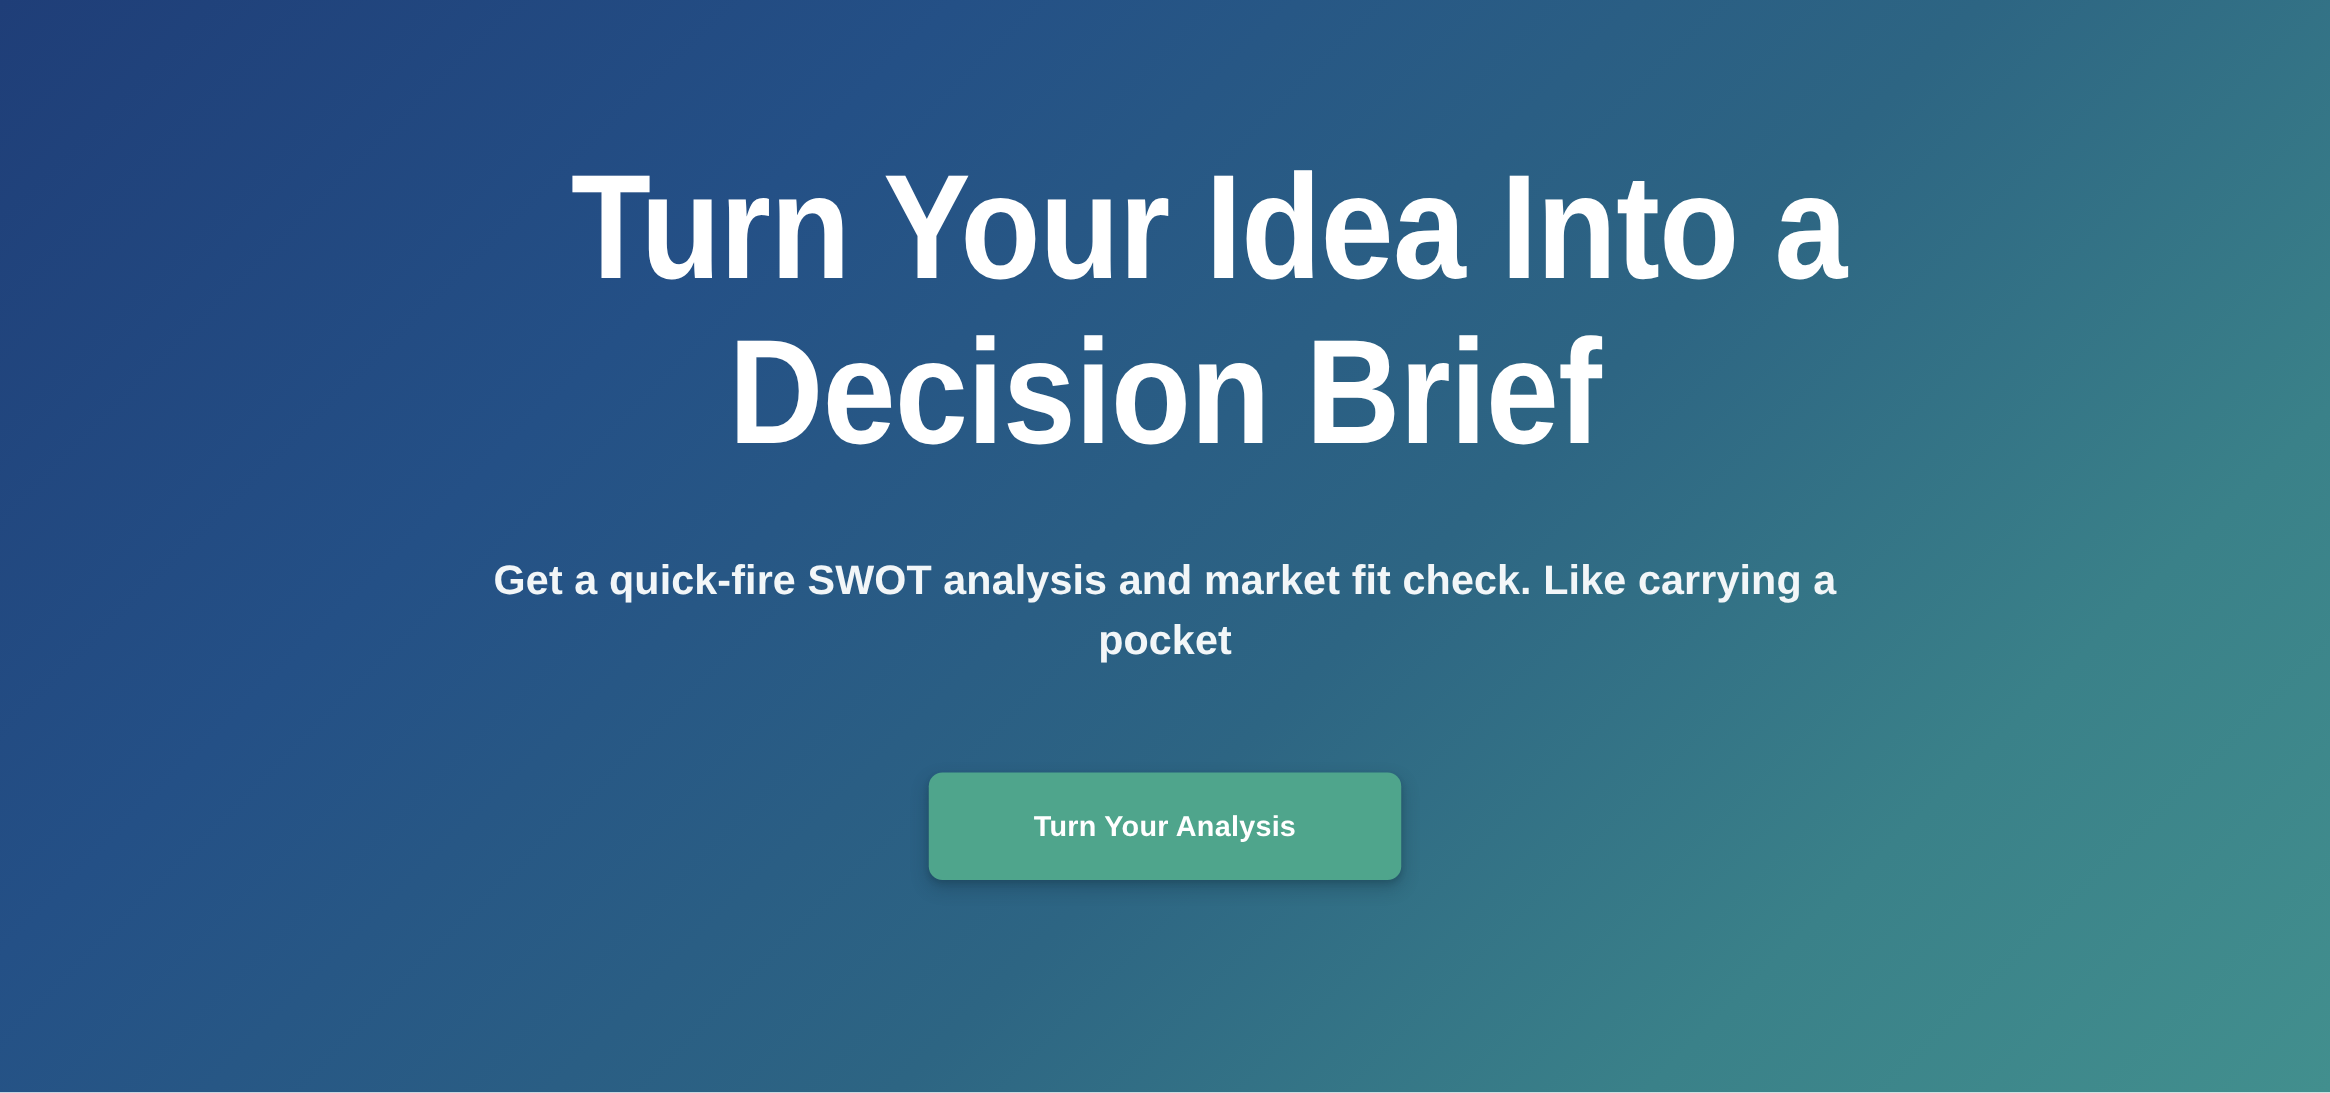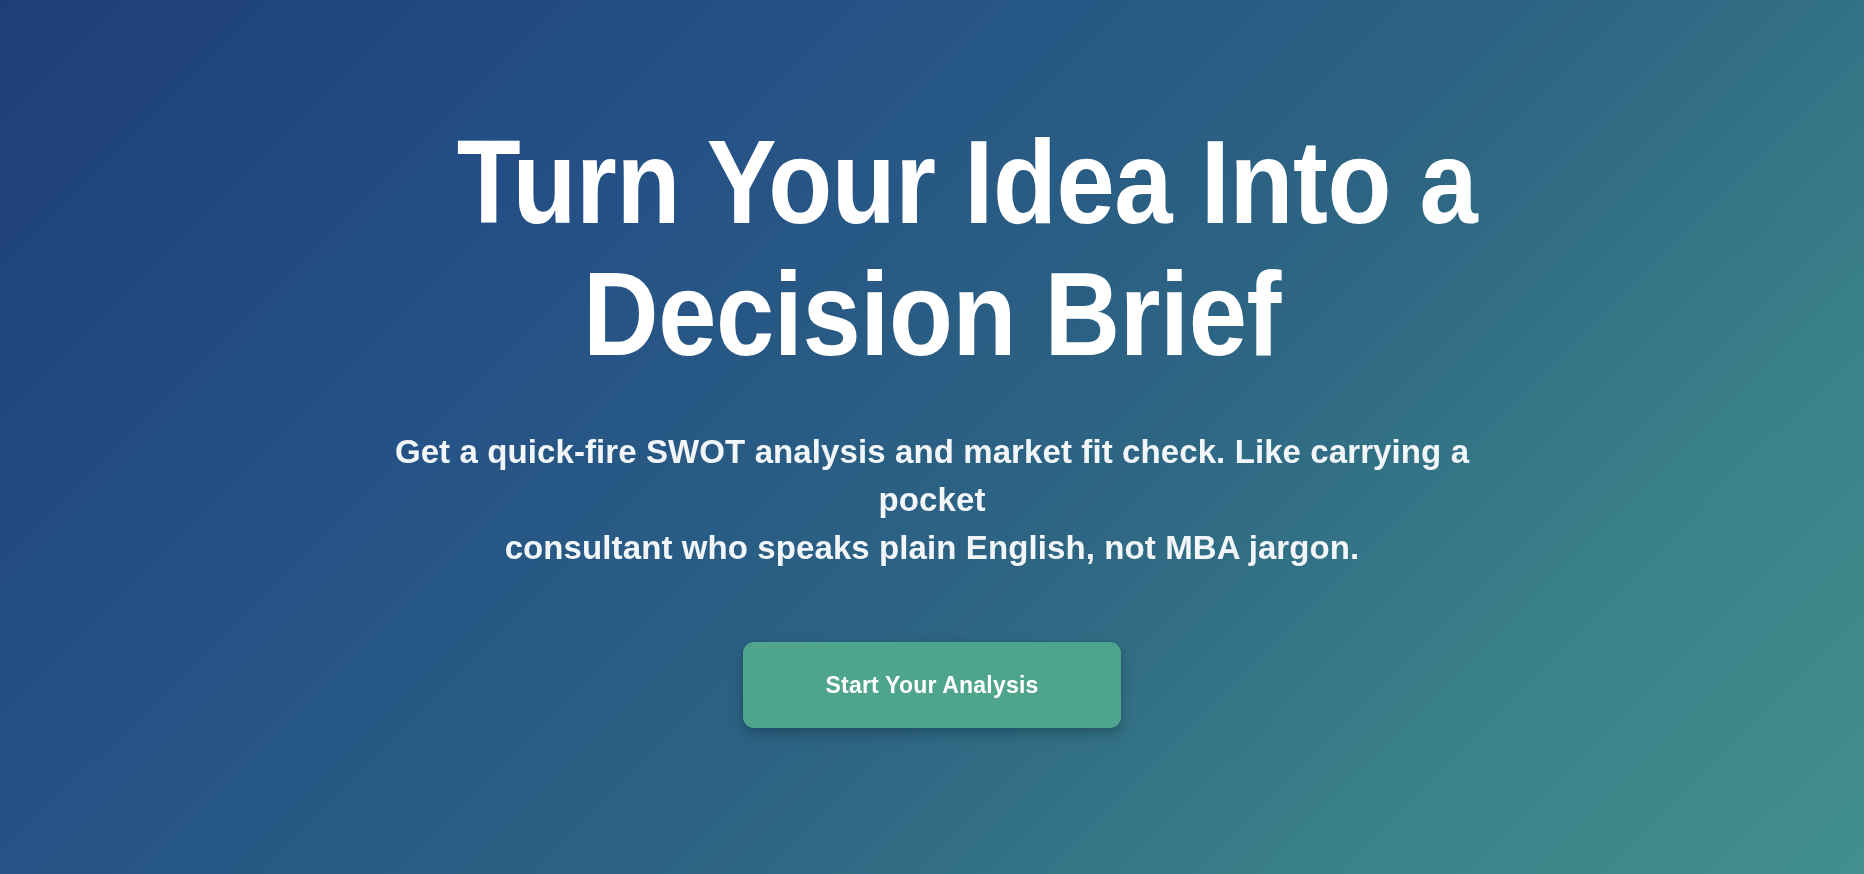--- a/index.html
+++ b/index.html
@@ -26,20 +26,21 @@
     flex-direction: column;
     align-items: center;
     justify-content: flex-start;
     background: linear-gradient(135deg,
                  #1f3e78 0%,
                  #245086 28%,
                  #2d6583 58%,
                  #3a8189 80%,
                  #428f8e 100%);
     overflow: hidden;
+    gap: 12px;
   }
 
   
   .hero-headline {
     margin: 0;
     padding: 0;
     width: 1080px;
     margin-top: 116px;
     text-align: center;
     color: #ffffff;
@@ -111,20 +112,19 @@
 
 <section class="hero">
 
   <h1 class="hero-headline">
     <span class="headline-line">Turn Your Idea Into a</span>
     <span class="headline-line">Decision Brief</span>
   </h1>
 
   <p class="hero-subtitle">
     <span class="sub-line">Get a quick-fire SWOT analysis and market fit check. Like carrying a pocket</span>
-    <span class="sub-line">consultant who speaks plain English, not MBA jargon.</span>
   </p>
 
   <div class="cta-wrap">
-    <button class="cta-button">Start Your Analysis</button>
+    <button class="cta-button">Turn Your Analysis</button>
   </div>
 
 </section>
 
 </body></html>

